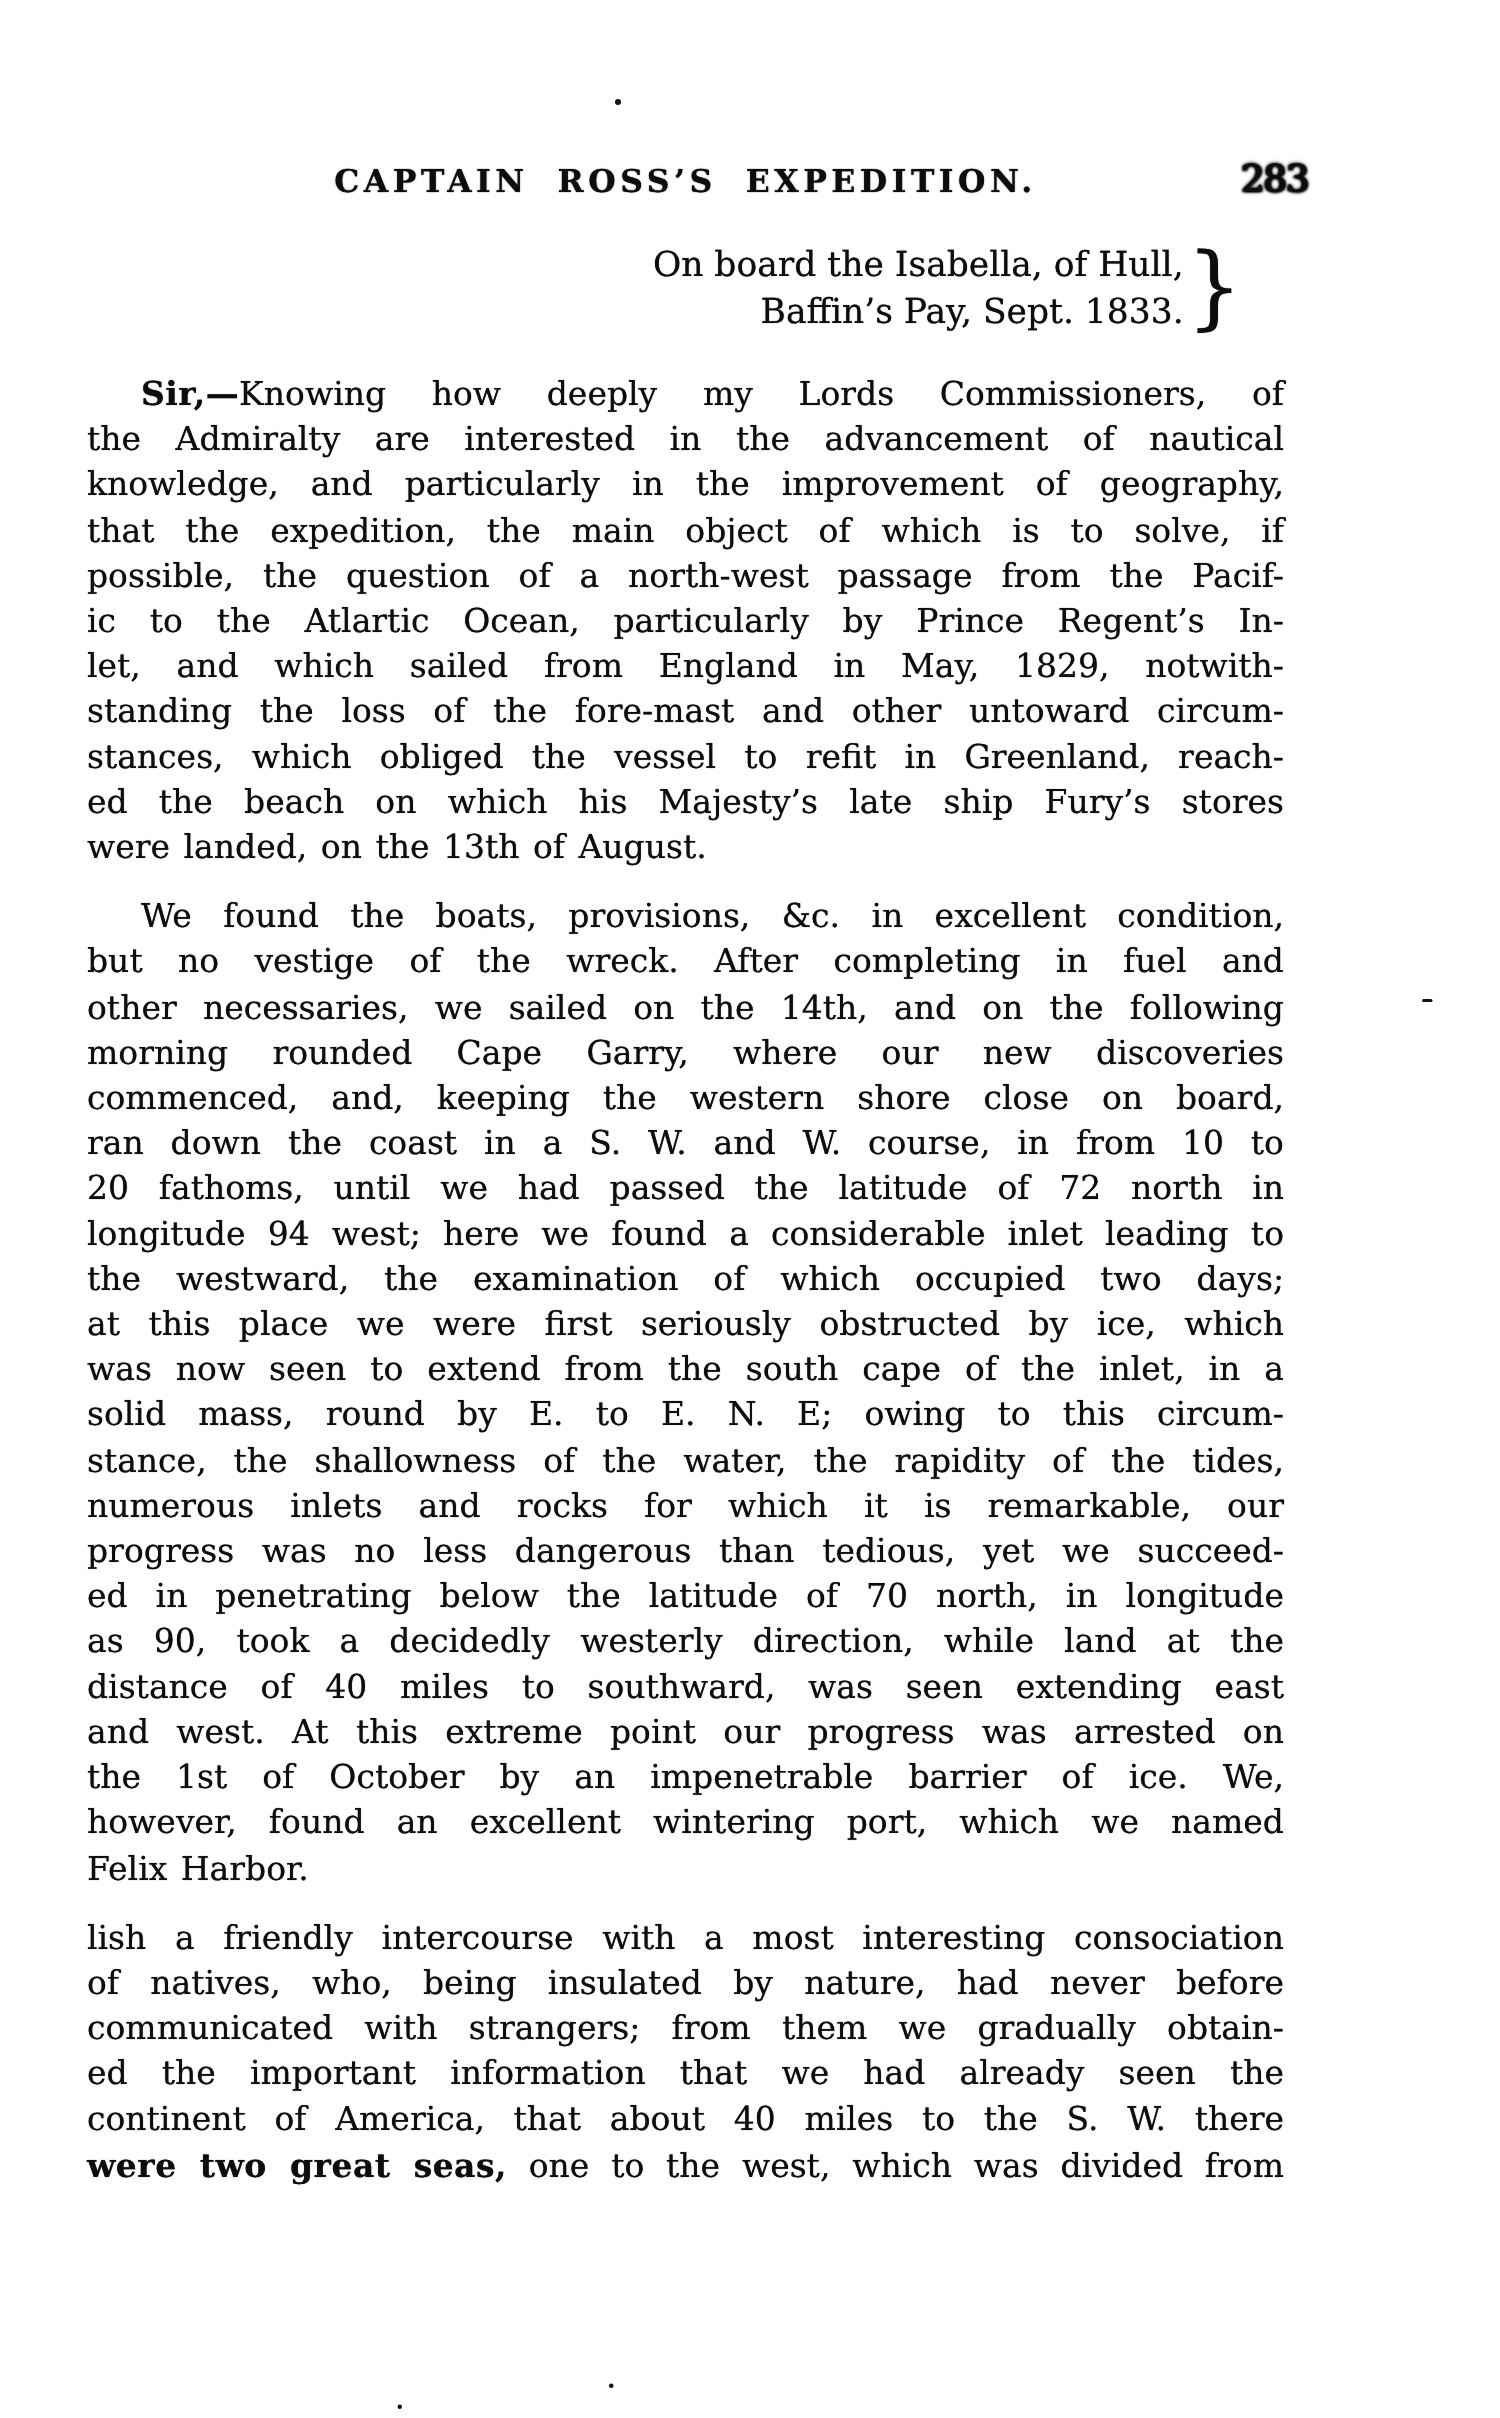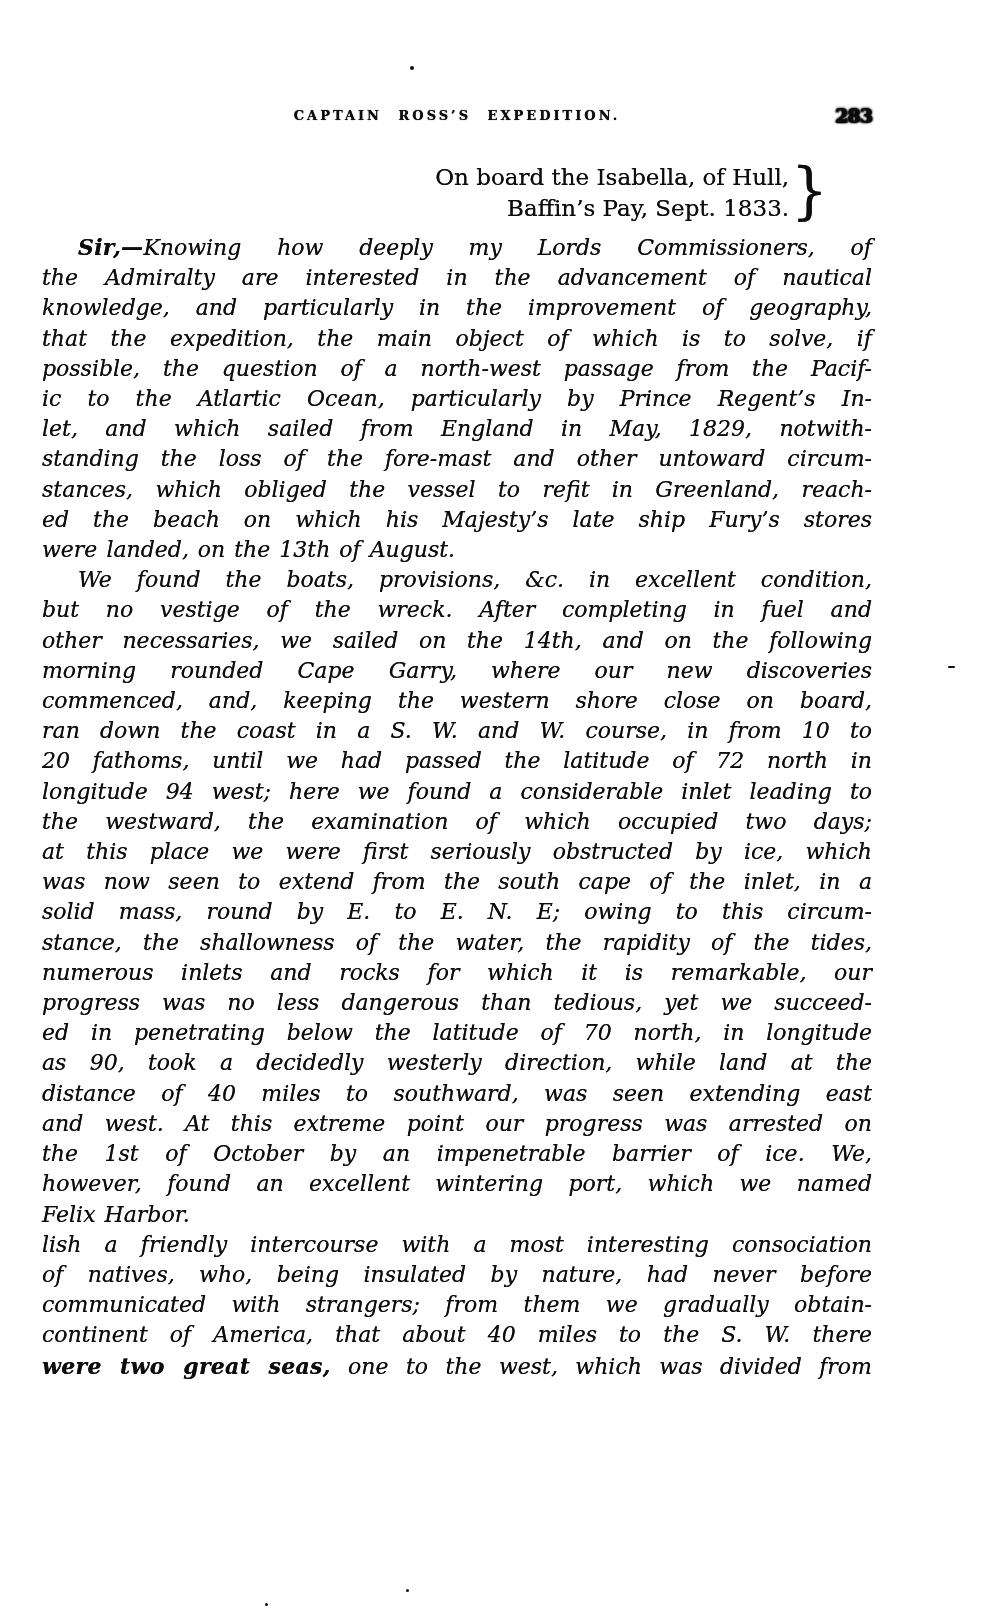--- a/index.html
+++ b/index.html
@@ -13,28 +13,28 @@
   }
   .page{position:absolute;inset:0;}
 
   
   .running-header{
     position:absolute;top:108px;left:42px;width:830px;height:30px;
   }
   .running-title{
     text-align:center;
     font-weight:bold;
-    font-size:13px;
+    font-size:21px;
     letter-spacing:3px;
     word-spacing:9px;
     text-shadow:0 0 0.8px rgba(0,0,0,.9);
   }
   .page-number{
     position:absolute;right:0;top:-4px;
-    font-weight:bold;font-size:19px;letter-spacing:-1px;
+    font-weight:normal;font-size:25px;letter-spacing:-1px;
     text-shadow:0 0 1.5px #000, 1px 1px 1.5px #000, -1px 1px 1.5px #000, 0 0 3px rgba(0,0,0,.85);
   }
 
   
   .dateline{
     position:absolute;top:162px;left:42px;width:786px;
     display:flex;justify-content:flex-end;
   }
   .dateline-lines{
     font-size:23px;line-height:31px;
@@ -51,21 +51,21 @@
   }
 
   
   .letter-body{
     position:absolute;top:232px;left:42px;width:830px;
     font-size:22px;
     line-height:30.2px;
     word-spacing:2px;
     text-shadow:0 0 0.6px rgba(0,0,0,.78);
   }
-  .para{margin:0;font-style:italic;}
+  .para{margin:16px;}
   .line{
     text-align:justify;
     text-align-last:justify;
   }
   .line.short{
     text-align:left;
     text-align-last:left;
   }
   .line.first{
     text-indent:36px;
@@ -137,18 +137,19 @@
         <div class="line">distance of 40 miles to southward, was seen extending east</div>
         <div class="line">and west. At this extreme point our progress was arrested on</div>
         <div class="line">the 1st of October by an impenetrable barrier of ice. We,</div>
         <div class="line">however, found an excellent wintering port, which we named</div>
         <div class="line short">Felix Harbor.</div>
       </div>
       <div class="para">
         <div class="line">lish a friendly intercourse with a most interesting consociation</div>
         <div class="line">of natives, who, being insulated by nature, had never before</div>
         <div class="line">communicated with strangers; from them we gradually obtain-</div>
+        <div class="line">ed the important information that we had already seen the</div>
         <div class="line">continent of America, that about 40 miles to the S. W. there</div>
         <div class="line"><b>were two great seas,</b> one to the west, which was divided from</div>
       </div>
     </div>
 
 </div>
 
 </body></html>

